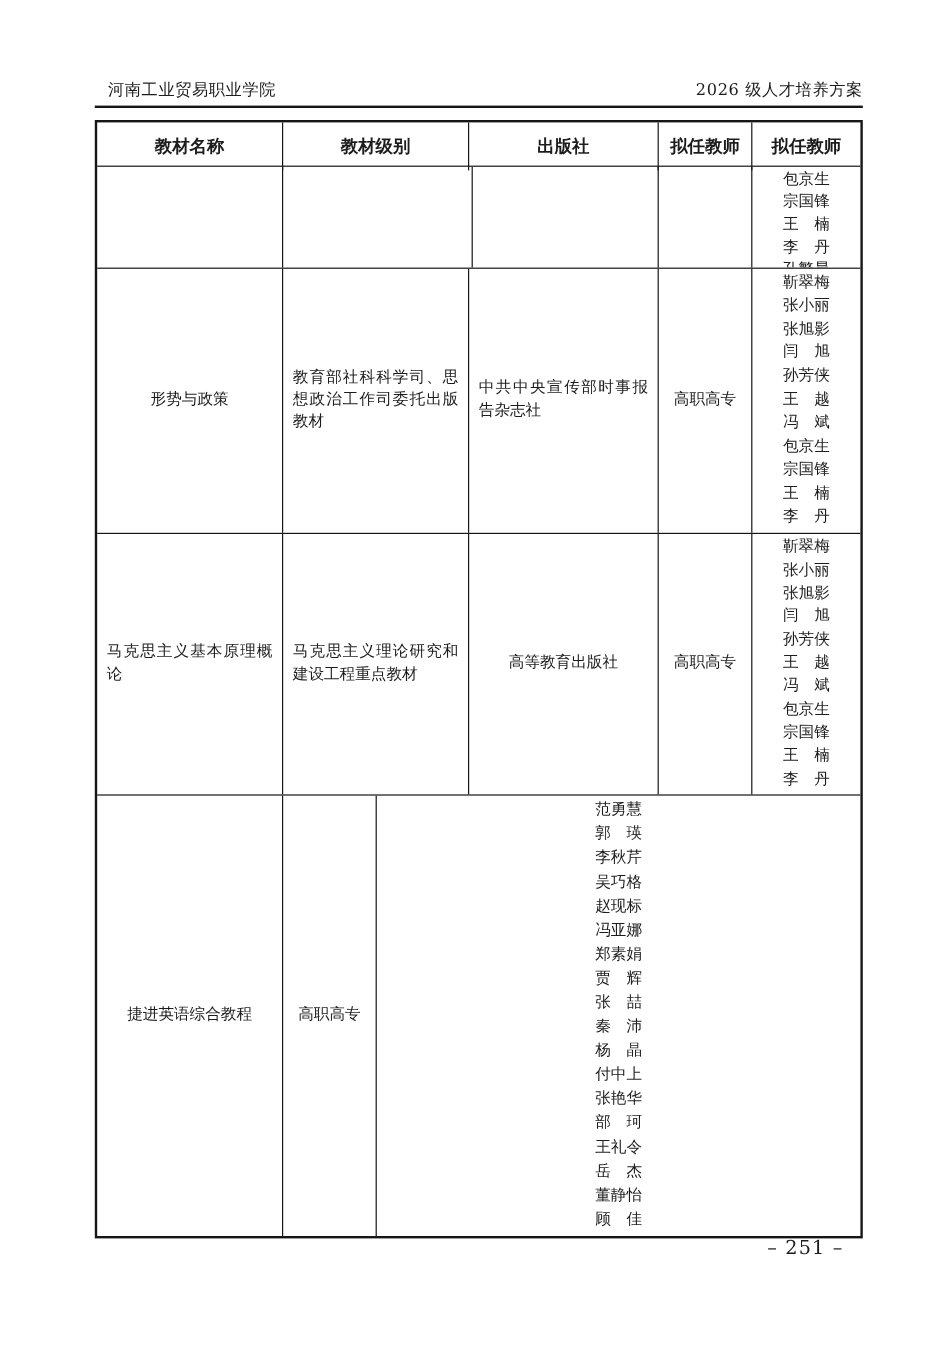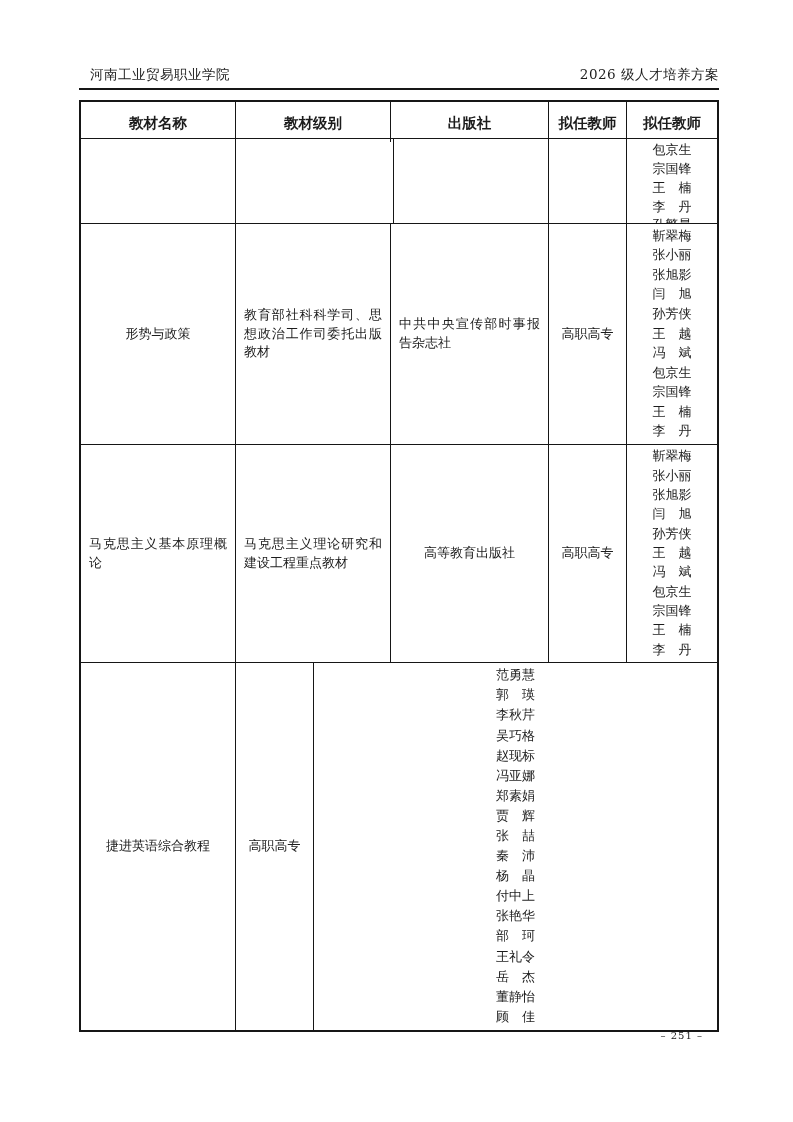--- a/index.html
+++ b/index.html
@@ -37,21 +37,21 @@
   .r0 { height:84px; } .r1 { height:220px; } .r2 { height:217px; } .r3 { height:367px; }
   .center { justify-content:center; text-align:center; }
   .wrap { justify-content:flex-start; text-align:justify; }
   .teachers {
     flex-direction:column; justify-content:space-evenly; align-items:center;
     padding:2px 4px;
   }
   .teacher-line { white-space:pre; display:block; }
   .page-number {
     position:absolute; top:1030px; right:90px;
-    font-size:10px; letter-spacing:1px;
+    font-size:16px; letter-spacing:1px;
   }
 </style>
 </head>
 <body>
 
 <div class="page">
 
   <div class="page-header">
     <span>河南工业贸易职业学院</span>
     <span>2026 级人才培养方案</span>

